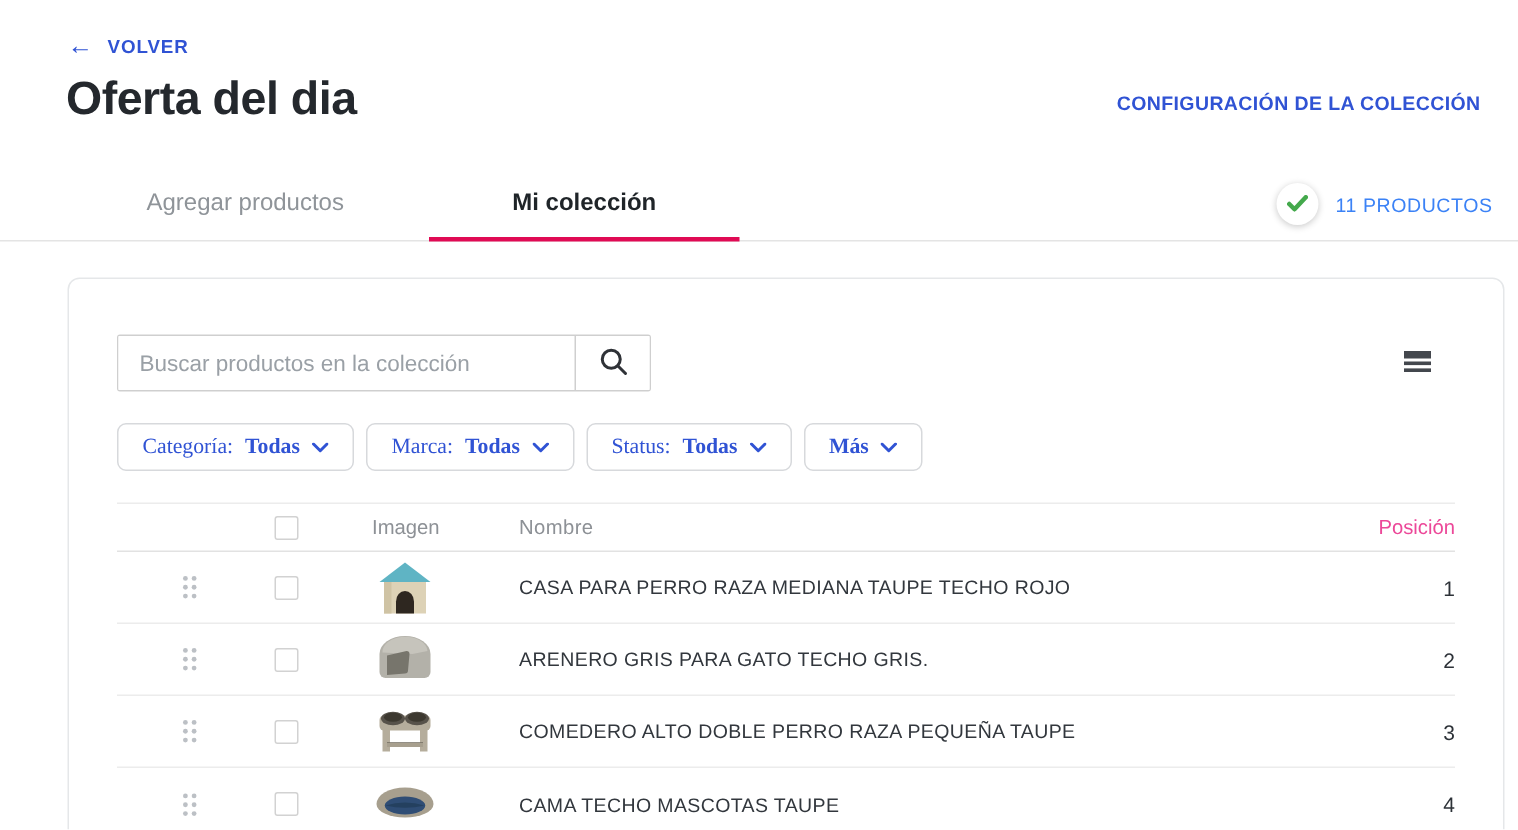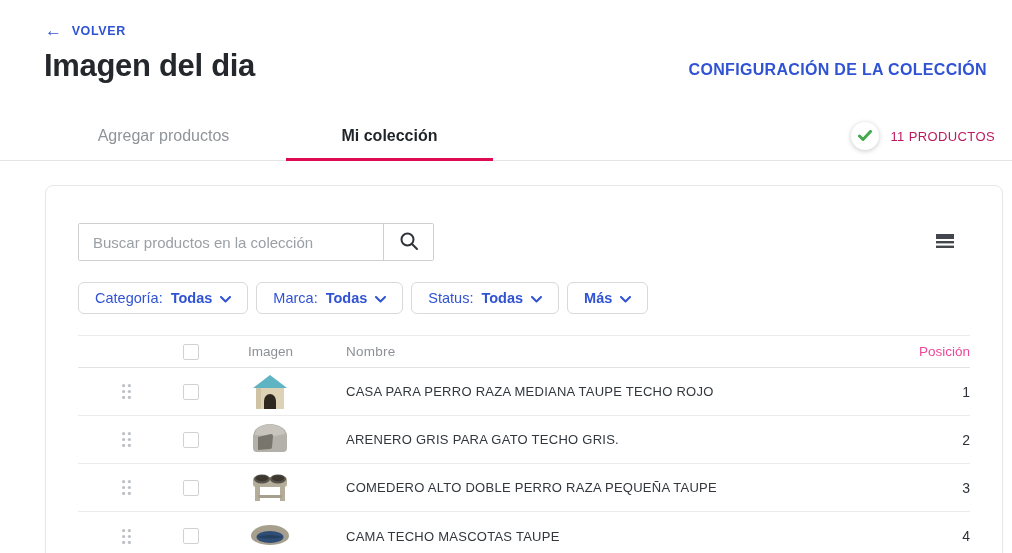--- a/index.html
+++ b/index.html
@@ -13,21 +13,21 @@
     position:absolute; top:22px; left:45px; display:flex; align-items:center; gap:9px;
     color:#3053d4; font-size:12.5px; font-weight:bold; letter-spacing:.05em; cursor:pointer;
     text-decoration:none;
   }
   .back-arrow{ font-size:17px; font-weight:bold; line-height:1; }
   .page-title{
     position:absolute; top:48px; left:44px; font-size:31px; font-weight:800;
     color:#24282d; letter-spacing:-.01em;
   }
   .config-link{
-    position:absolute; top:61px; right:25px; color:#3053d4; font-size:16px;
+    position:absolute; top:61px; right:25px; color:#3053d4; font-size:13px;
     font-weight:bold; letter-spacing:.02em; cursor:pointer; text-decoration:none;
   }
   
   .tabbar{
     position:absolute; top:112px; left:0; right:0; height:49px;
     border-bottom:1px solid #e4e4e4; display:flex; align-items:center; padding-left:41px;
   }
   .tab{
     position:relative; height:100%; display:flex; align-items:center; justify-content:center;
     font-size:16px; color:#8f9499; cursor:pointer;
@@ -37,21 +37,21 @@
   .tab.active::after{
     content:""; position:absolute; left:0; right:0; bottom:-1px; height:3px; background:#e00a54;
   }
   .products-badge{
     margin-left:auto; margin-right:17px; display:flex; align-items:center; gap:11px;
   }
   .check-circle{
     width:28px; height:28px; border-radius:50%; background:#fff;
     box-shadow:0 1px 5px rgba(0,0,0,.22); display:flex; align-items:center; justify-content:center;
   }
-  .badge-label{ font-size:13px; color:#be185d; letter-spacing:.03em; }
+  .badge-label{ font-size:13px; color:#3b82f6; letter-spacing:.03em; }
   
   .card{
     position:absolute; left:45px; top:185px; width:958px; height:380px;
     background:#fff; border:1px solid #e5e7e9; border-radius:8px;
     padding:37px 32px 0 32px;
   }
   .toolbar{ display:flex; align-items:center; }
   .searchbox{
     width:356px; height:38px; border:1px solid #cfcfcf; border-radius:2px;
     display:flex; align-items:stretch; background:#fff;
@@ -67,21 +67,21 @@
   }
   .view-btn{
     margin-left:auto; margin-right:12px; background:none; border:none; cursor:pointer;
     display:flex; align-items:center; justify-content:center; padding:4px;
   }
   
   .filters{ margin-top:21px; display:flex; align-items:center; }
   .chip{
     display:inline-flex; align-items:center; gap:8px; height:32px; padding:0 16px;
     border:1px solid #d7d9dc; border-radius:6px; background:#fff; cursor:pointer;
-    font-family:Liberation Sans, sans-serif; font-size:14.5px; color:#3053d4; margin-right:8px;
+    font-family:Liberation Serif, serif; font-size:14.5px; color:#3053d4; margin-right:8px;
   }
   .chip .chip-value{ font-weight:bold; }
   
   .table{ margin-top:21px; }
   .thead{
     display:flex; align-items:center; height:33px;
     border-top:1px solid #ececec; border-bottom:1px solid #e2e2e2;
     color:#8d9196; font-size:13.5px;
   }
   .trow{
@@ -104,21 +104,21 @@
 </style>
 </head>
 <body>
 
 <div class="page">
 
   <a class="back-link">
     <span class="back-arrow">←</span>
     <span>VOLVER</span>
   </a>
-  <h1 class="page-title">Imagen del dia</h1>
+  <h1 class="page-title">Oferta del dia</h1>
   <a class="config-link">CONFIGURACIÓN DE LA COLECCIÓN</a>
 
   <div class="tabbar">
     <div class="tab t1">Agregar productos</div>
     <div class="tab t2 active">Mi colección</div>
     <div class="products-badge">
       <span class="check-circle">
         <svg width="14" height="12" viewBox="0 0 14 12">
             <polyline points="1.5,6 5,9.5 12.5,1.5" fill="none" stroke="#44a94c" stroke-width="3" stroke-linecap="round" stroke-linejoin="round"></polyline>
           </svg>

